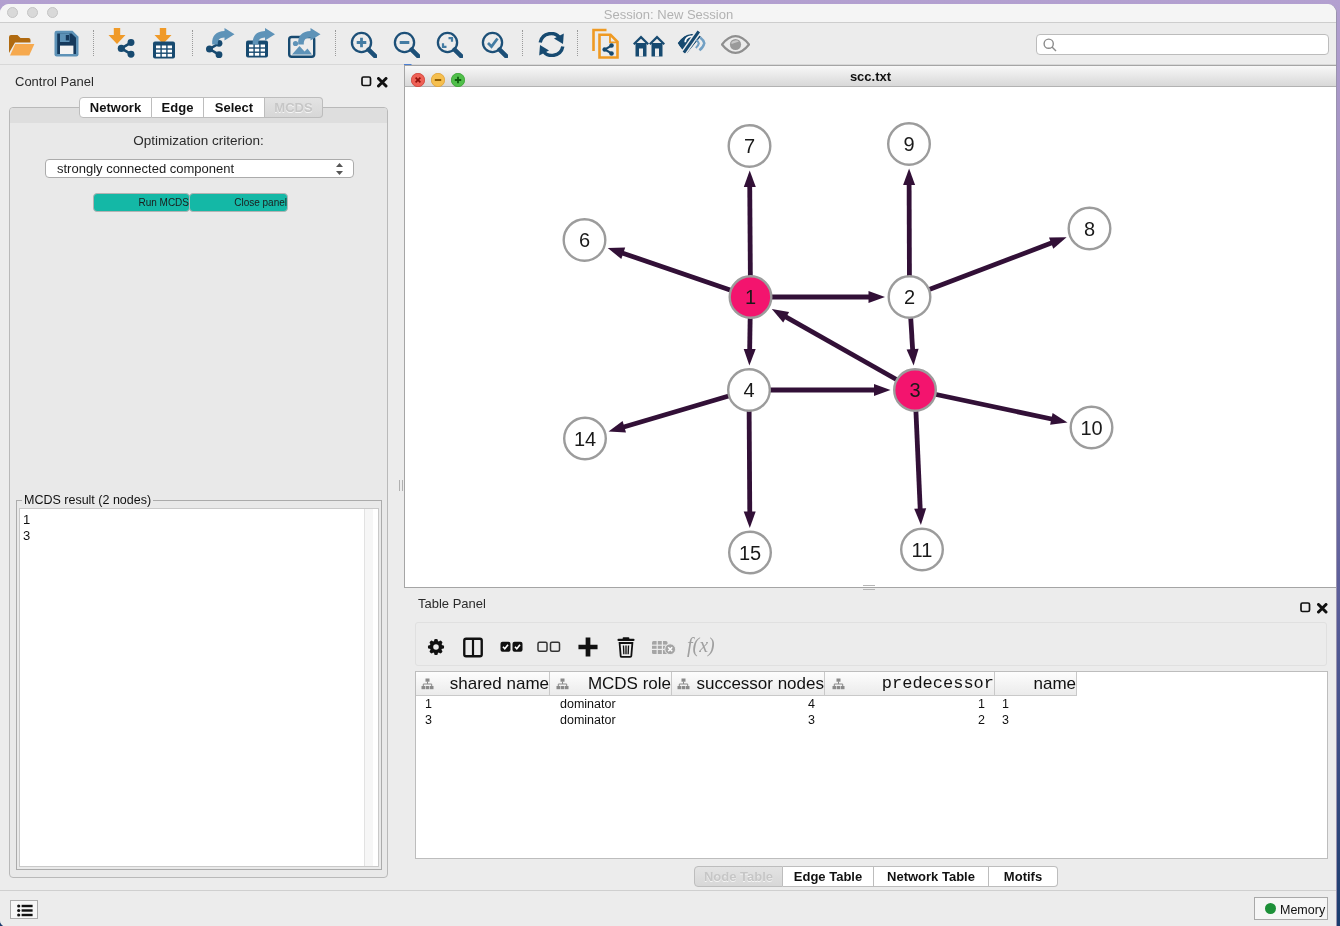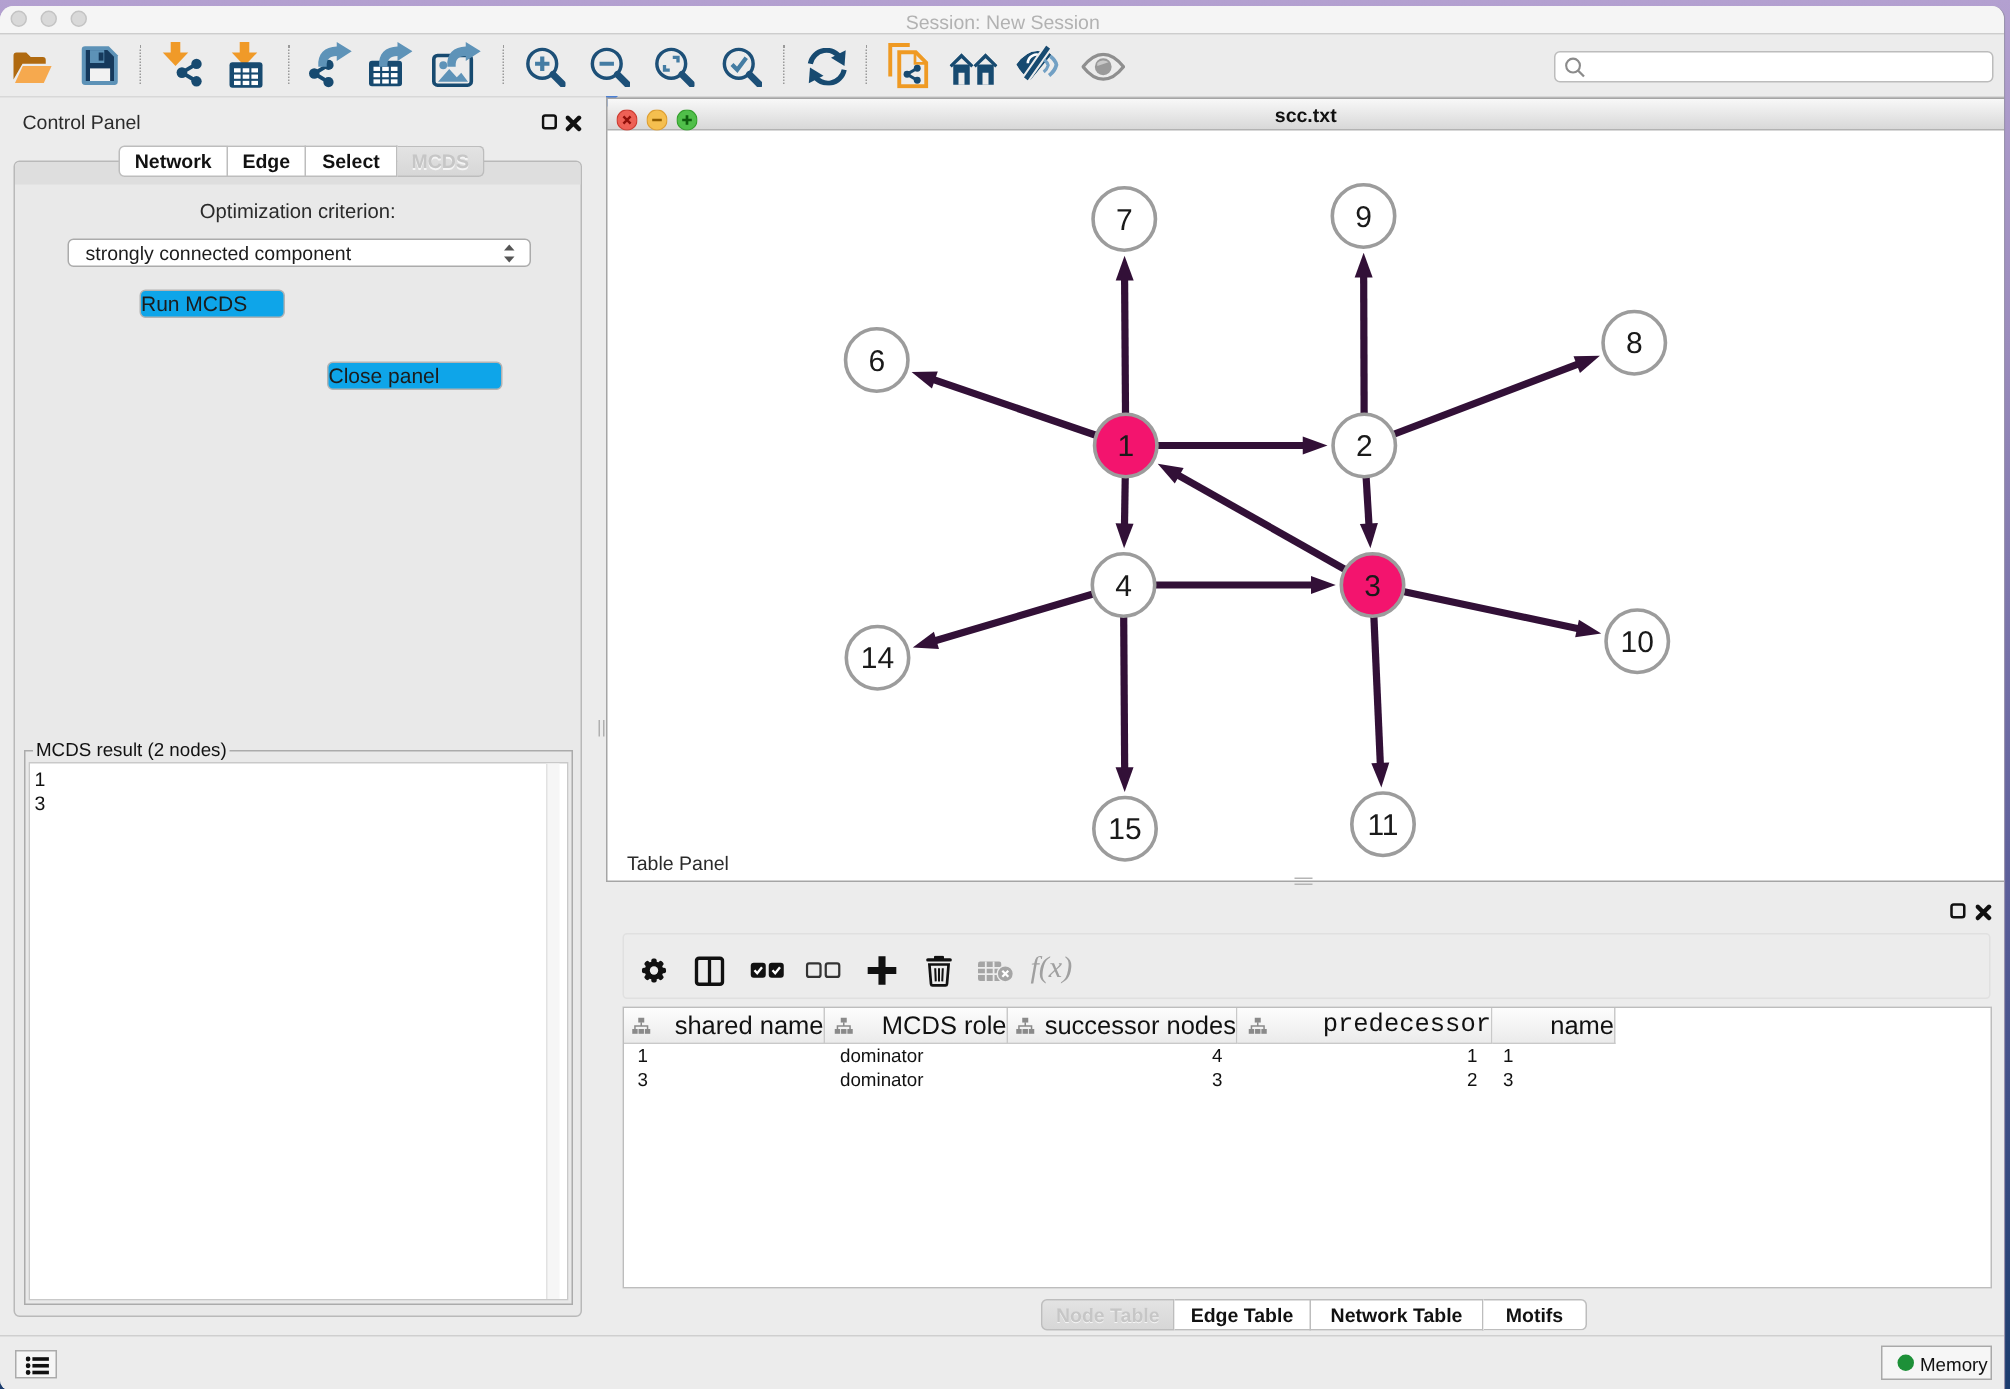--- a/index.html
+++ b/index.html
@@ -18,32 +18,32 @@
 #cp-title { position:absolute; left:15px; top:70px; font-size:13px; color:#2b2b2b; }
 #cp-box { position:absolute; left:9px; top:103px; width:379px; height:771px; background:#e9e9e9; border:1px solid #b9b9b9; border-radius:4px; }
 #cp-box-top { position:absolute; left:10px; top:104px; width:377px; height:15px; background:#dedede; border-radius:3px 3px 0 0; }
 .tabs { position:absolute; display:flex; height:21px; }
 .tab { height:21px; background:#fff; border:1px solid #bdbdbd; border-left:none; font-size:13px; font-weight:bold; color:#111; text-align:center; line-height:20px; padding:0 12px; }
 .tab.first { border-left:1px solid #bdbdbd; border-radius:4px 0 0 4px;text-align:center; }
 .tab.last { border-radius:0 4px 4px 0; }
 .tab.dis { background:linear-gradient(#e3e3e3,#d7d7d7); color:#c6c6c6; text-shadow:0 1px 0 #f5f5f5; }
 #opt-label { position:absolute; left:9px; top:129px; width:379px; text-align:center; font-size:13.5px; color:#2b2b2b; }
 #dropdown { position:absolute; left:45px; top:155px; width:309px; height:19px; background:#fff; border:1px solid #ababab; border-radius:4px; font-size:13px; color:#1c1c1c; line-height:17px; padding-left:11px; }
-.btn { position:absolute; height:19px; background:#0ea5e9; border:1px solid #b3b3b3; border-radius:4px; font-size:14px; color:#1c1c1c; text-align:left; line-height:17px; }
+.btn { position:absolute; height:19px; background:#14b8a6; border:1px solid #b3b3b3; border-radius:4px; font-size:10px; color:#1c1c1c; text-align:right; line-height:17px; }
 #groupbox { position:absolute; left:16px; top:496px; width:366px; height:370px; border:1px solid #ababab; }
 #grouplabel { position:absolute; left:22px; top:489px; background:#e9e9e9; font-size:12.5px; color:#111; padding:0 2px; }
 #mcds-text { position:absolute; left:19px; top:504px; width:360px; height:359px; background:#fff; border:1px solid #c9c9c9; font-size:13px; color:#111; }
 #mcds-scroll { position:absolute; left:364px; top:505px; width:9px; height:357px; background:#f6f6f6; border-left:1px solid #e2e2e2; }
 
 #netframe { position:absolute; left:404px; top:61px; width:933px; height:523px; background:#fff; border:1px solid #a5a5a5; }
 #nettitle { position:absolute; left:404px; top:61px; width:933px; height:22px; background:linear-gradient(#f8f8f8,#d8d8d8); border:1px solid #a5a5a5; border-bottom:1px solid #b2b2b2; }
 #nettitletext { position:absolute; left:404px; top:65px; width:933px; text-align:center; font-size:13px; font-weight:bold; color:#111; }
 
 #tp { position:absolute; left:404px; top:588px; width:933px; height:296px; background:#ececec; }
-#tp-title { position:absolute; left:418px; top:564px; font-size:13px; color:#2b2b2b; }
+#tp-title { position:absolute; left:418px; top:592px; font-size:13px; color:#2b2b2b; }
 #tp-toolbar { position:absolute; left:415px; top:618px; width:912px; height:44px; border:1px solid #e0e0e0; border-radius:3px; }
 #tbl { position:absolute; left:415px; top:667px; width:913px; height:188px; background:#fff; border:1px solid #bdbdbd; }
 .th { position:absolute; top:668px; height:24px; overflow:hidden; background:linear-gradient(#fdfdfd,#ebebeb); border-right:1px solid #c9c9c9; border-bottom:1px solid #c9c9c9; font-size:17px; color:#111; text-align:right; line-height:23px; }
 .hico { position:absolute; top:6px; }
 .td { position:absolute; font-size:12.5px; color:#111; height:16px; line-height:16px; }
 #bt-tabs { position:absolute; top:862px; left:694px; display:flex; }
 
 #statusbar { position:absolute; left:0; top:886px; width:1337px; height:36px; background:#ececec; border-top:1px solid #cfcfcf; }
 #listbtn { position:absolute; left:10px; top:896px; width:28px; height:19px; background:#f6f6f6; border:1px solid #ababab; }
 #membtn { position:absolute; left:1254px; top:893px; width:74px; height:23px; background:#f6f6f6; border:1px solid #a9a9a9; font-size:12.5px; color:#111; }
@@ -223,21 +223,21 @@
     <div class="tab last dis" style="width:58px; padding:0;">MCDS</div>
   </div>
   <div id="dropdown">strongly connected component
     <svg width="9" height="14" viewBox="0 0 9 14" style="position:absolute;right:9px;top:2px;">
       <path d="M1 5 L4.5 1 L8 5 Z" fill="#555"></path>
         <path d="M1 9 L4.5 13 L8 9 Z" fill="#555"></path>
     </svg>
   </div>
   <div id="opt-label">Optimization criterion:</div>
   <div class="btn" style="left:93px; top:189px; width:97px;">Run MCDS</div>
-  <div class="btn" style="left:218px; top:189px; width:117px;margin-top:48px;">Close panel</div>
+  <div class="btn" style="left:189px; top:189px; width:99px;">Close panel</div>
   <div id="groupbox"></div>
   <div id="grouplabel">MCDS result (2 nodes)</div>
   <div id="mcds-text">
       <div style="padding:3px 0 0 3px; line-height:16px;">1<br>3</div>
     </div>
   <div id="mcds-scroll"></div>
 
   <div id="netframe"></div>
   <svg class="abs" style="left:404px; top:60px;" width="8" height="8">
       <path d="M0 0 H8 L0 8 Z" fill="#4a7fd4"></path>

